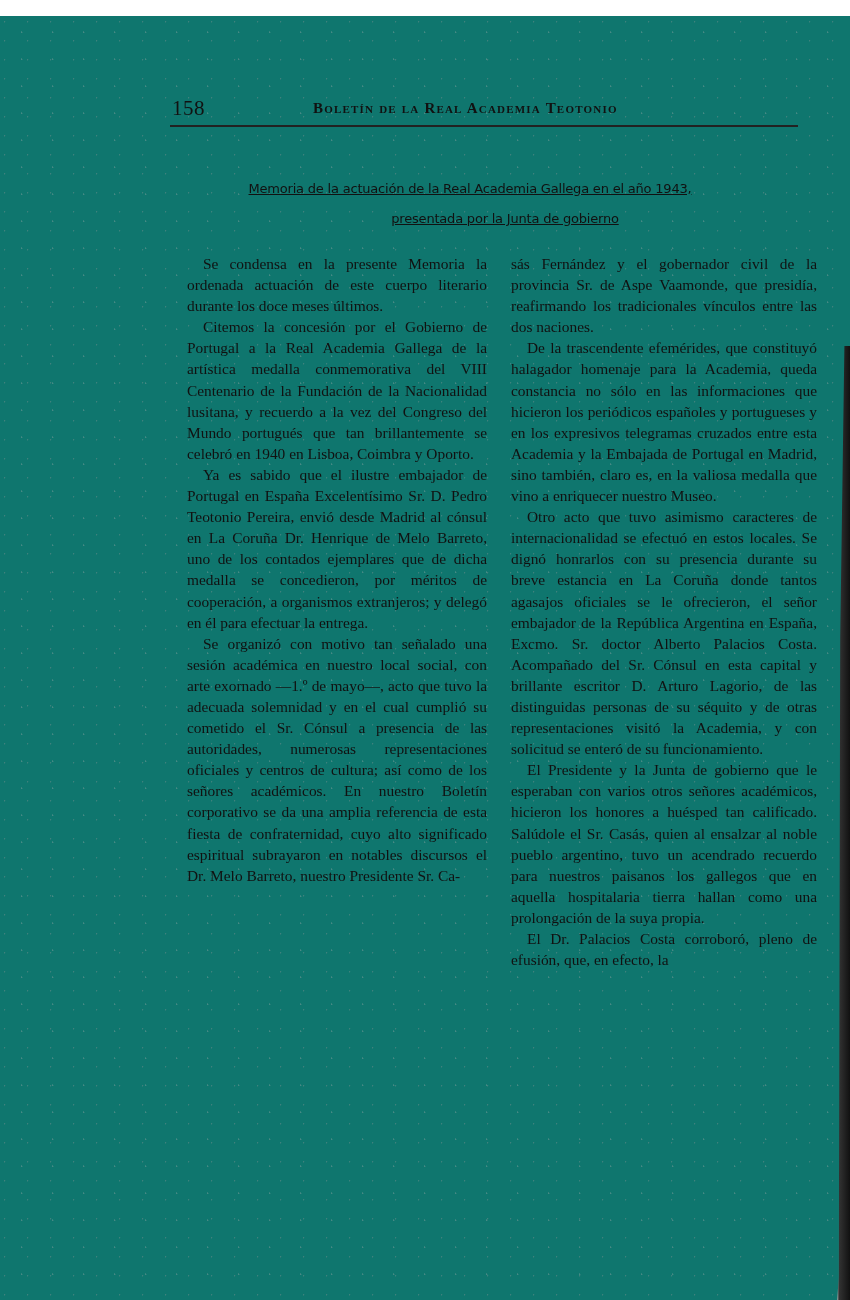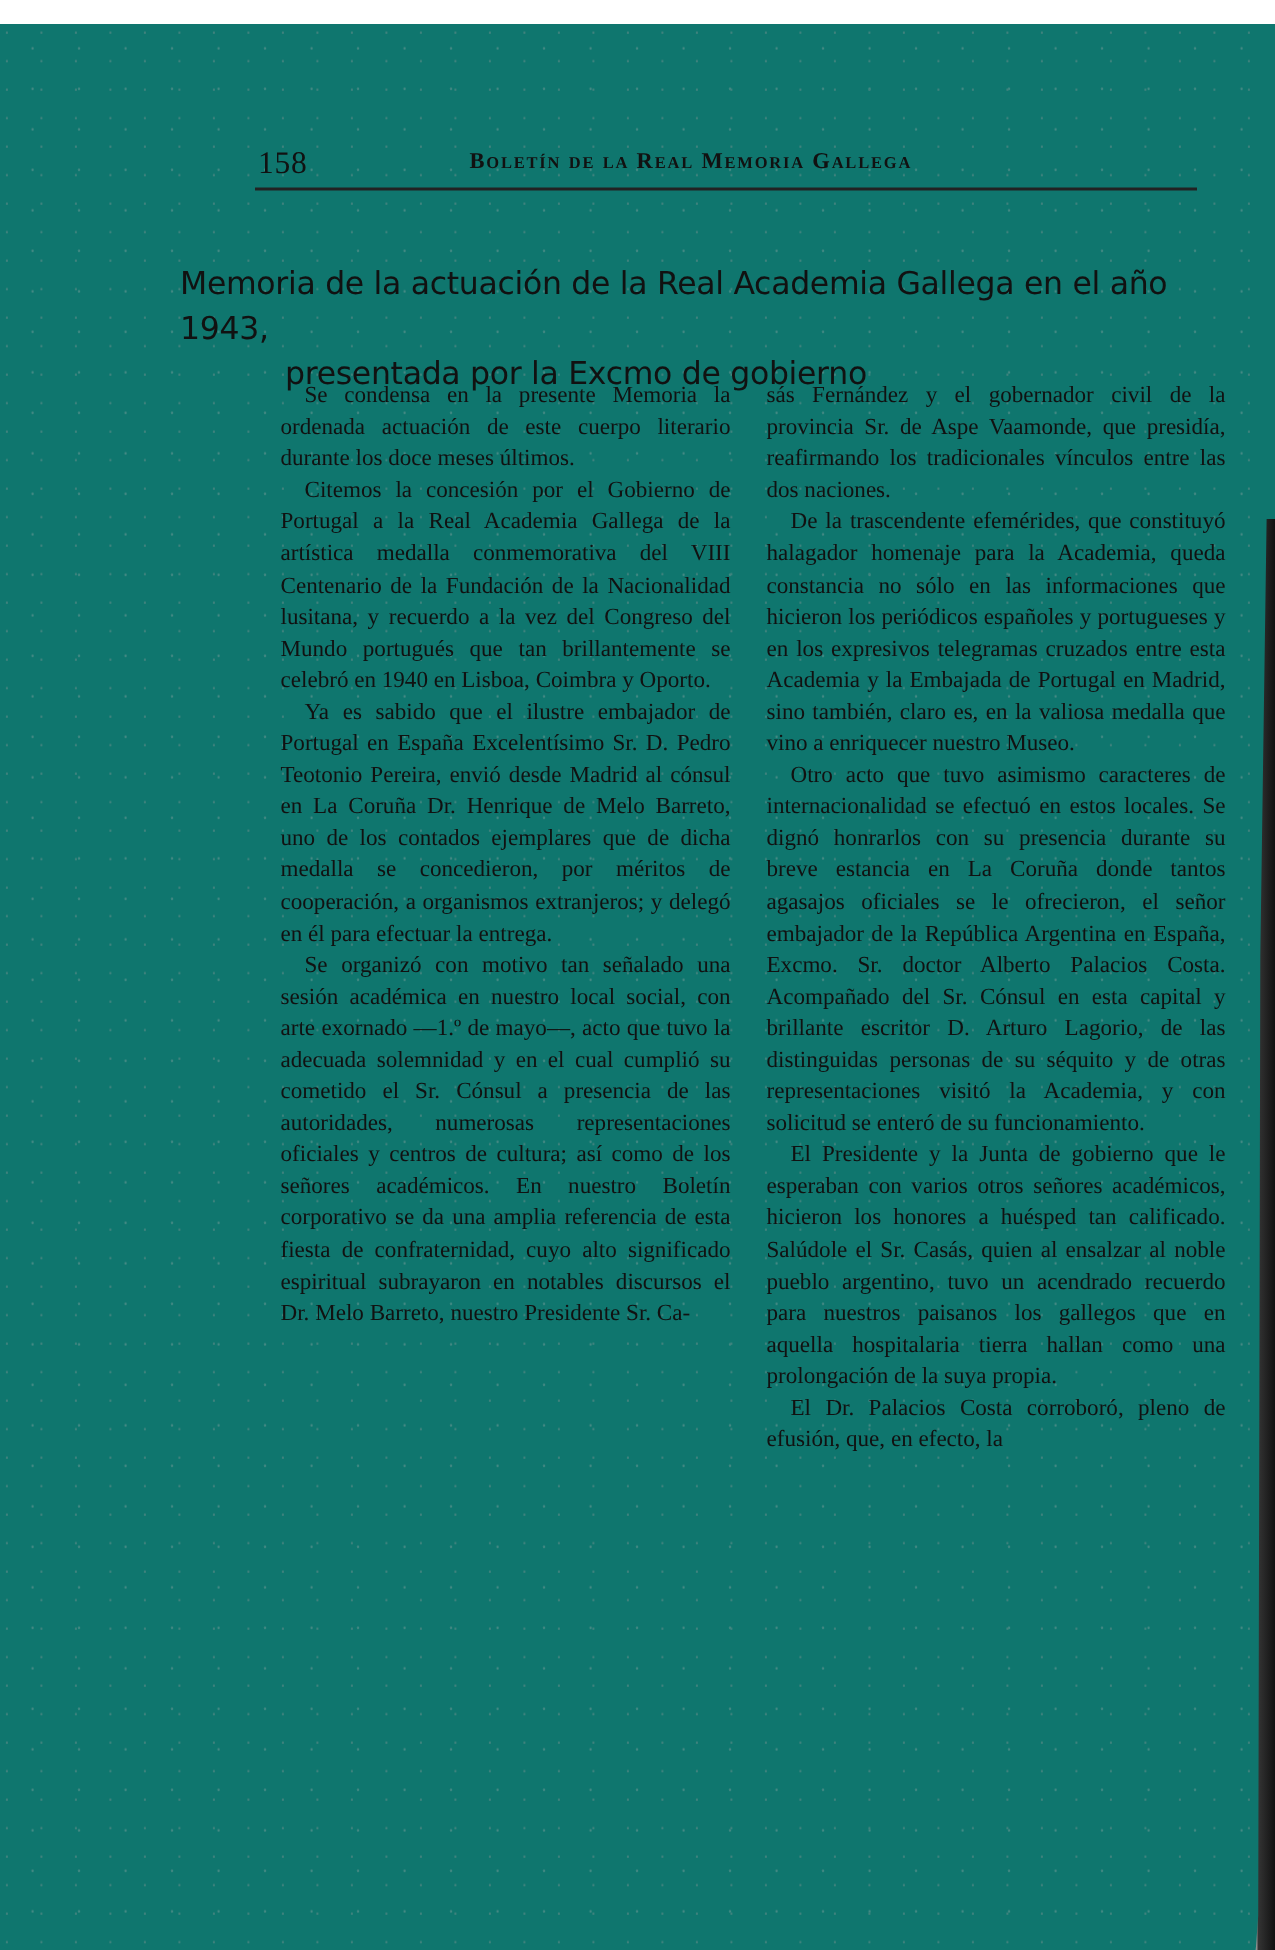--- a/index.html
+++ b/index.html
@@ -64,25 +64,26 @@
       top: 109px;
       width: 628px;
       height: 2px;
       background: #222;
     }
     .article-title {
       position: absolute;
       left: 160px;
       top: 158px;
       width: 660px;
-      text-align: left;
+      text-align: center;
       font-family: "DejaVu Sans", sans-serif;
-      font-size: 21px;
+      font-size: 13px;
       line-height: 30px;
       letter-spacing: -0.2px;
+      text-decoration: underline;
     }
     .article-title .l1 { display: block; margin-left: -40px; }
     .article-title .l2 { display: block; margin-left: 30px; }
     .col {
       position: absolute;
       top: 237px;
       width: 300px;
       font-size: 15.4px;
       line-height: 21.1px;
       text-align: justify;
@@ -116,27 +117,27 @@
     }
   </style>
 </head>
 <body>
 
 <div class="page">
   <div class="speckle"></div>
 
   <div class="running-head">
     <span class="page-number">158</span>
-    <span class="running-title">Boletín de la Real Memoria Gallega</span>
+    <span class="running-title">Boletín de la Real Academia Teotonio</span>
   </div>
   <div class="head-rule"></div>
 
   <div class="article-title">
     <span class="l1">Memoria de la actuación de la Real Academia Gallega en el año 1943,</span>
-    <span class="l2">presentada por la Excmo de gobierno</span>
+    <span class="l2">presentada por la Junta de gobierno</span>
   </div>
 
   <div class="col col-left">
     <p>Se condensa en la presente Memoria la ordenada actuación de este cuerpo literario durante los doce meses últimos.</p>
     <p>Citemos la concesión por el Gobierno de Portugal a la Real Academia Gallega de la artística medalla conmemorativa del VIII Centenario de la Fundación de la Nacionalidad lusitana, y recuerdo a la vez del Congreso del Mundo portugués que tan brillantemente se celebró en 1940 en Lisboa, Coimbra y Oporto.</p>
     <p>Ya es sabido que el ilustre embajador de Portugal en España Excelentísimo Sr. D. Pedro Teotonio Pereira, envió desde Madrid al cónsul en La Coruña Dr. Henrique de Melo Barreto, uno de los contados ejemplares que de dicha medalla se concedieron, por méritos de cooperación, a organismos extranjeros; y delegó en él para efectuar la entrega.</p>
     <p>Se organizó con motivo tan señalado una sesión académica en nuestro local social, con arte exornado —1.º de mayo—, acto que tuvo la adecuada solemnidad y en el cual cumplió su cometido el Sr. Cónsul a presencia de las autoridades, numerosas representaciones oficiales y centros de cultura; así como de los señores académicos. En nuestro Boletín corporativo se da una amplia referencia de esta fiesta de confraternidad, cuyo alto significado espiritual subrayaron en notables discursos el Dr. Melo Barreto, nuestro Presidente Sr. Ca-</p>
   </div>
 
   <div class="col col-right">

